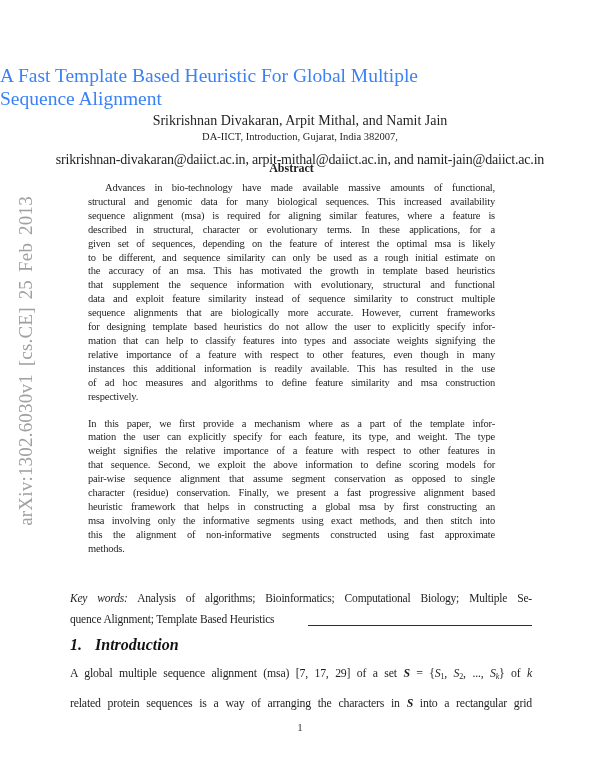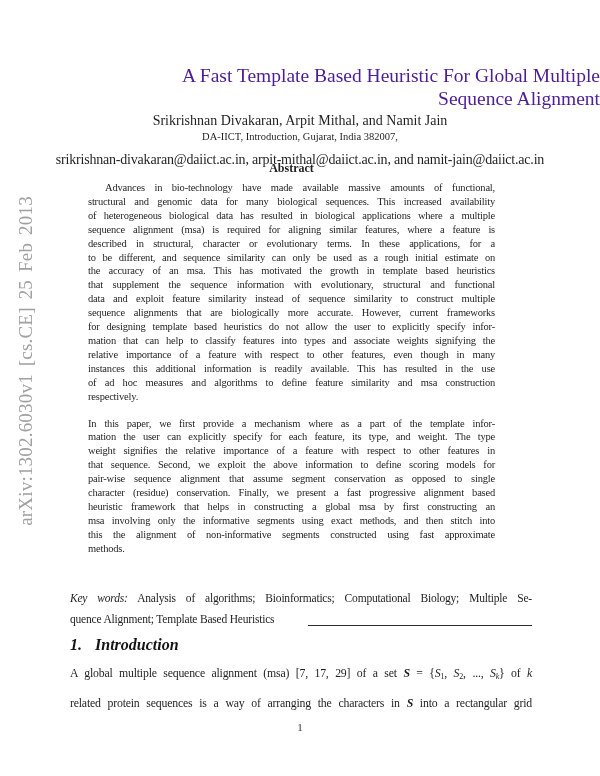--- a/index.html
+++ b/index.html
@@ -22,21 +22,21 @@
     transform: translate(-50%, -50%) rotate(-90deg);
     white-space: nowrap;
     font-size: 19px;
     letter-spacing: 0.2px;
     word-spacing: 3px;
     color: #a0a0a0;
   }
 
   
   .header { position: absolute; top: 64px; left: 0; right: 0; text-align: center; }
-  .header-title .line { font-size: 19.5px; line-height: 23px; text-align: right; color: #4c1d95; }
+  .header-title .line { font-size: 19.5px; line-height: 23px; text-align: left; color: #3b82f6; }
   .authors-line { margin-top: 3px; font-size: 14px; line-height: 16px; }
   .affiliation-line { margin-top: 2px; font-size: 10.5px; line-height: 12px; }
   .emails-line { margin-top: 11px; font-size: 14px; letter-spacing: -0.2px; line-height: 11px; }
 
   
   .abstract-block { position: absolute; left: 88px; width: 407px; top: 161px; }
   .abstract-heading { text-align: center; font-weight: bold; font-size: 12px; margin-bottom: 5px; }
   .abstract-para { font-size: 10.5px; letter-spacing: -0.2px; }
   .abstract-para .line { line-height: 13.9px; text-align: justify; text-align-last: justify; }
   .abstract-para .line:last-child { text-align-last: left; }
@@ -80,23 +80,23 @@
     <div class="authors-line">Srikrishnan Divakaran, Arpit Mithal, and Namit Jain</div>
     <div class="affiliation-line">DA-IICT, Introduction, Gujarat, India 382007,</div>
     <div class="emails-line">srikrishnan-divakaran@daiict.ac.in, arpit-mithal@daiict.ac.in, and namit-jain@daiict.ac.in</div>
   </div>
 
   <div class="abstract-block">
     <div class="abstract-heading">Abstract</div>
     <div class="abstract-para abstract-para-1">
         <div class="line">Advances in bio-technology have made available massive amounts of functional,</div>
         <div class="line">structural and genomic data for many biological sequences. This increased availability</div>
-        <div class="line">of heterogeneous biological data has resulted in biological applications where a multiple</div>
         <div class="line">sequence alignment (msa) is required for aligning similar features, where a feature is</div>
         <div class="line">described in structural, character or evolutionary terms. In these applications, for a</div>
+        <div class="line">given set of sequences, depending on the feature of interest the optimal msa is likely</div>
         <div class="line">to be different, and sequence similarity can only be used as a rough initial estimate on</div>
         <div class="line">the accuracy of an msa. This has motivated the growth in template based heuristics</div>
         <div class="line">that supplement the sequence information with evolutionary, structural and functional</div>
         <div class="line">data and exploit feature similarity instead of sequence similarity to construct multiple</div>
         <div class="line">sequence alignments that are biologically more accurate. However, current frameworks</div>
         <div class="line">for designing template based heuristics do not allow the user to explicitly specify infor-</div>
         <div class="line">mation that can help to classify features into types and associate weights signifying the</div>
         <div class="line">relative importance of a feature with respect to other features, even though in many</div>
         <div class="line">instances this additional information is readily available. This has resulted in the use</div>
         <div class="line">of ad hoc measures and algorithms to define feature similarity and msa construction</div>

